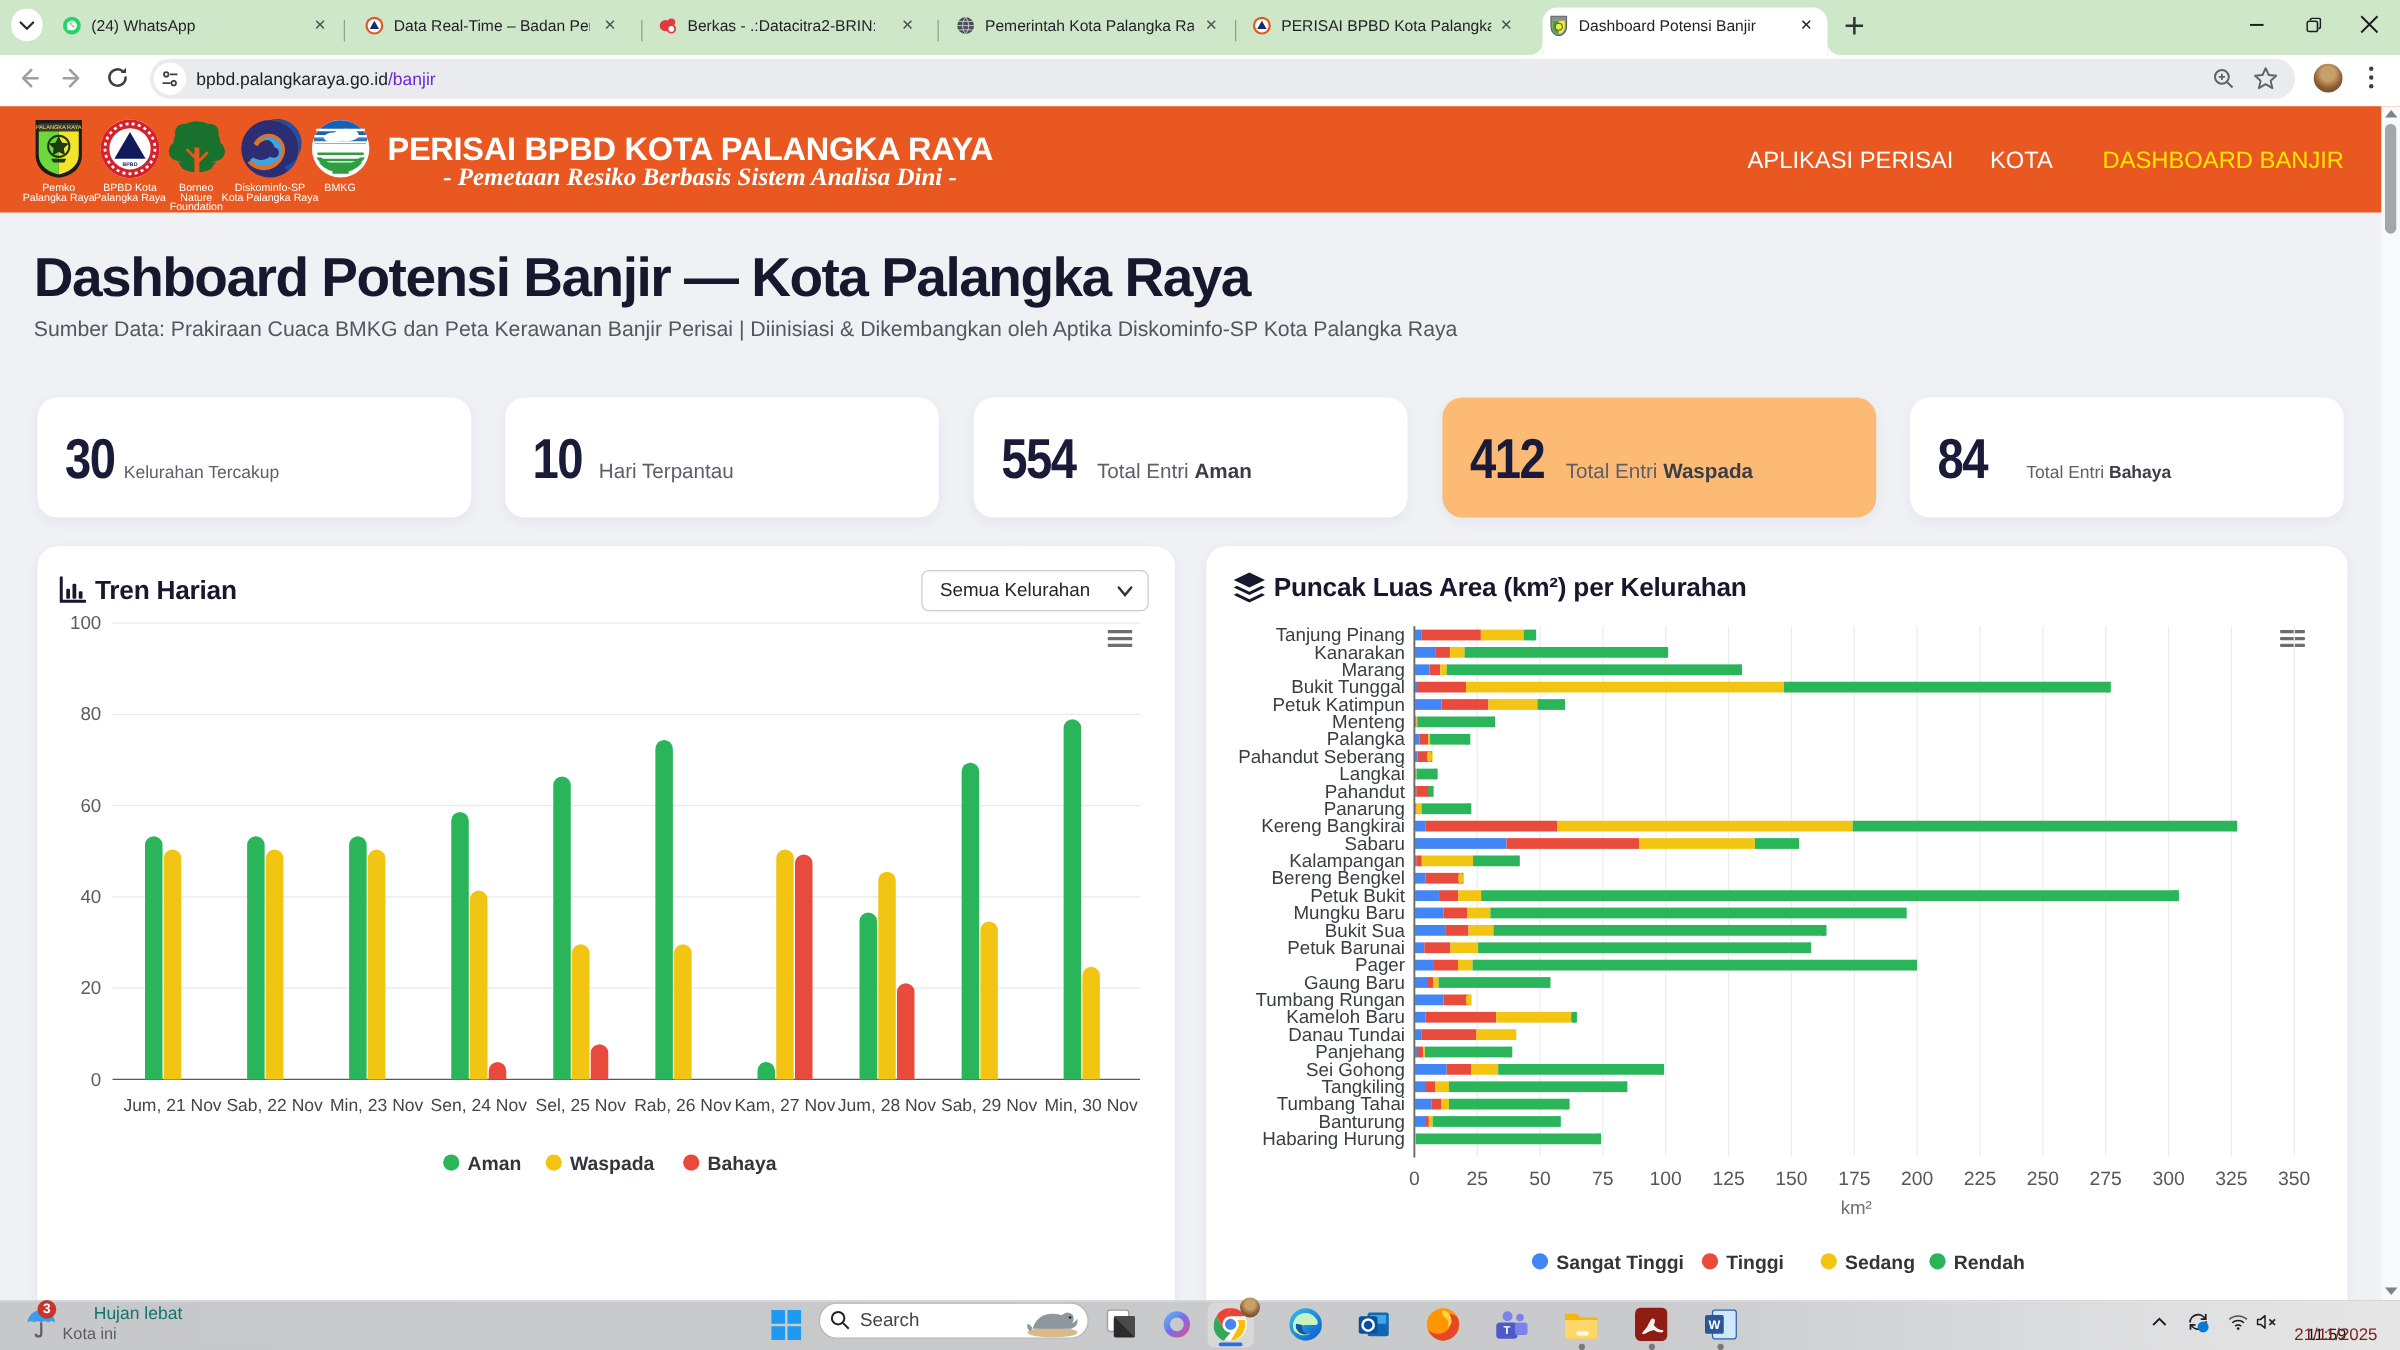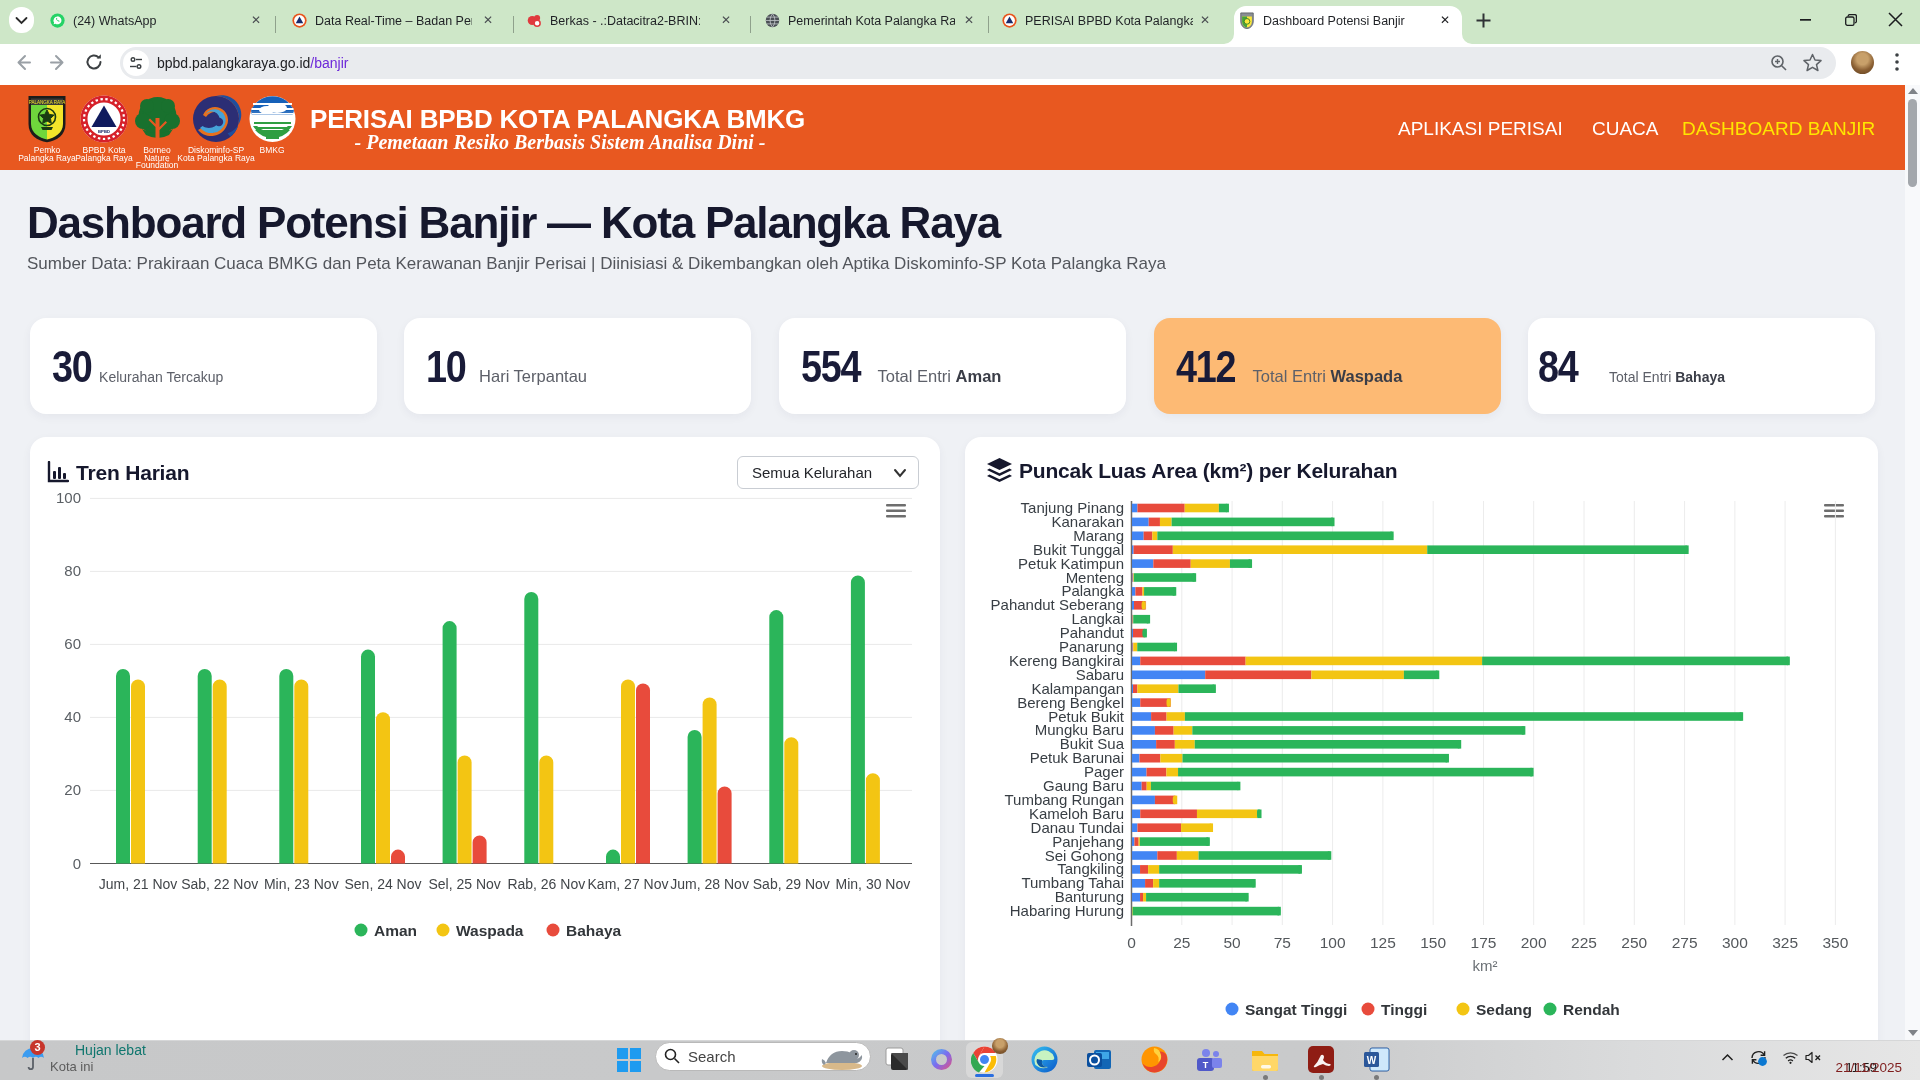--- a/index.html
+++ b/index.html
@@ -161,24 +161,24 @@
       <ellipse cx="18" cy="15" rx="8" ry="4" fill="#fff"></ellipse>
       <path d="M4 31 a23 23 0 0 0 39 0 l-4 0 a23 23 0 0 1-31 0 z" fill="#2f9e41"></path>
       <path d="M6 35 a23 23 0 0 0 35 0 z" fill="#2f9e41"></path>
       <path d="M5 28 h37 M8 33 h31 M12 38 h23 M17 43 h13" stroke="#2f9e41" stroke-width="2"></path>
     </svg></div>
 <div class="abs" style="left:47px;top:147px;width:120px;margin-left:-60px;text-align:center;font-size:8.5px;line-height:7.5px;color:#fff;">Pemko<br>Palangka Raya</div>
 <div class="abs" style="left:104px;top:147px;width:120px;margin-left:-60px;text-align:center;font-size:8.5px;line-height:7.5px;color:#fff;">BPBD Kota<br>Palangka Raya</div>
 <div class="abs" style="left:157px;top:147px;width:120px;margin-left:-60px;text-align:center;font-size:8.5px;line-height:7.5px;color:#fff;">Borneo<br>Nature<br>Foundation</div>
 <div class="abs" style="left:216px;top:147px;width:120px;margin-left:-60px;text-align:center;font-size:8.5px;line-height:7.5px;color:#fff;">Diskominfo-SP<br>Kota Palangka Raya</div>
 <div class="abs" style="left:272px;top:147px;width:120px;margin-left:-60px;text-align:center;font-size:8.5px;line-height:7.5px;color:#fff;">BMKG</div>
-<div class="abs" style="left:310px;top:104px;white-space:nowrap;font-size:26px;font-weight:bold;color:#fff;letter-spacing:-0.2px;">PERISAI BPBD KOTA PALANGKA BMKG</div>
+<div class="abs" style="left:310px;top:104px;white-space:nowrap;font-size:26px;font-weight:bold;color:#fff;letter-spacing:-0.2px;">PERISAI BPBD KOTA PALANGKA RAYA</div>
 <div class="abs" style="left:345px;top:131px;width:430px;text-align:center;white-space:nowrap;font-size:20px;font-style:italic;font-weight:bold;color:#fff;font-family:'Liberation Serif',serif;">- Pemetaan Resiko Berbasis Sistem Analisa Dini -</div>
 <div class="abs" style="left:1398px;top:118px;font-size:19px;color:#fff;">APLIKASI PERISAI</div>
-<div class="abs" style="left:1592px;top:118px;font-size:19px;color:#fff;">CUACA</div>
+<div class="abs" style="left:1592px;top:118px;font-size:19px;color:#fff;">KOTA</div>
 <div class="abs" style="left:1682px;top:118px;font-size:19px;color:#ffe600;">DASHBOARD BANJIR</div>
 <div class="abs" style="left:27px;top:198px;font-size:44px;font-weight:bold;color:#16182d;letter-spacing:-1.2px;">Dashboard Potensi Banjir — Kota Palangka Raya</div>
 <div class="abs" style="left:27px;top:254px;font-size:17px;color:#53565c;">Sumber Data: Prakiraan Cuaca BMKG dan Peta Kerawanan Banjir Perisai | Diinisiasi &amp; Dikembangkan oleh Aptika Diskominfo-SP Kota Palangka Raya</div>
 <div class="abs" style="left:30px;top:318px;width:347px;height:96px;background:#fff;border-radius:16px;box-shadow:0 3px 10px rgba(30,40,70,0.05);display:flex;align-items:baseline;padding-left:22px;">
     <div style="position:relative;top:23px;display:flex;align-items:baseline;">
       <span style="font-size:45px;font-weight:bold;color:#191b38;letter-spacing:-1.5px;display:inline-block;transform:scaleX(0.84);transform-origin:0 100%;">30</span>
       <span style="font-size:14px;color:#5d6069;margin-left:0;">Kelurahan Tercakup<b style="color:#3a3d47;"></b></span>
     </div>
   </div>
 <div class="abs" style="left:404px;top:318px;width:347px;height:96px;background:#fff;border-radius:16px;box-shadow:0 3px 10px rgba(30,40,70,0.05);display:flex;align-items:baseline;padding-left:22px;">
@@ -192,21 +192,21 @@
       <span style="font-size:45px;font-weight:bold;color:#191b38;letter-spacing:-1.5px;display:inline-block;transform:scaleX(0.84);transform-origin:0 100%;">554</span>
       <span style="font-size:16.5px;color:#5d6069;margin-left:6px;">Total Entri <b style="color:#3a3d47;">Aman</b></span>
     </div>
   </div>
 <div class="abs" style="left:1154px;top:318px;width:347px;height:96px;background:#fdba74;border-radius:16px;box-shadow:0 3px 10px rgba(30,40,70,0.05);display:flex;align-items:baseline;padding-left:22px;">
     <div style="position:relative;top:23px;display:flex;align-items:baseline;">
       <span style="font-size:45px;font-weight:bold;color:#191b38;letter-spacing:-1.5px;display:inline-block;transform:scaleX(0.84);transform-origin:0 100%;">412</span>
       <span style="font-size:16.5px;color:#5d6069;margin-left:6px;">Total Entri <b style="color:#3a3d47;">Waspada</b></span>
     </div>
   </div>
-<div class="abs" style="left:1528px;top:318px;width:347px;height:96px;background:#fff;border-radius:16px;box-shadow:0 3px 10px rgba(30,40,70,0.05);display:flex;align-items:baseline;padding-left:10px;">
+<div class="abs" style="left:1528px;top:318px;width:347px;height:96px;background:#fff;border-radius:16px;box-shadow:0 3px 10px rgba(30,40,70,0.05);display:flex;align-items:baseline;padding-left:22px;">
     <div style="position:relative;top:23px;display:flex;align-items:baseline;">
       <span style="font-size:45px;font-weight:bold;color:#191b38;letter-spacing:-1.5px;display:inline-block;transform:scaleX(0.84);transform-origin:0 100%;">84</span>
       <span style="font-size:14px;color:#5d6069;margin-left:24px;">Total Entri <b style="color:#3a3d47;">Bahaya</b></span>
     </div>
   </div>
 <div class="abs" style="left:30px;top:437px;width:910px;height:618px;background:#fff;border-radius:16px;box-shadow:0 3px 10px rgba(30,40,70,0.05);"></div>
 <svg class="abs" style="left:47px;top:461px" width="22" height="22" viewBox="0 0 22 22">
     <path d="M2 1 v19 h19" stroke="#16182d" stroke-width="2.4" fill="none" stroke-linecap="round"></path>
     <rect x="6" y="10" width="3" height="8" rx="1" fill="#16182d"></rect>
     <rect x="11" y="6" width="3" height="12" rx="1" fill="#16182d"></rect>

